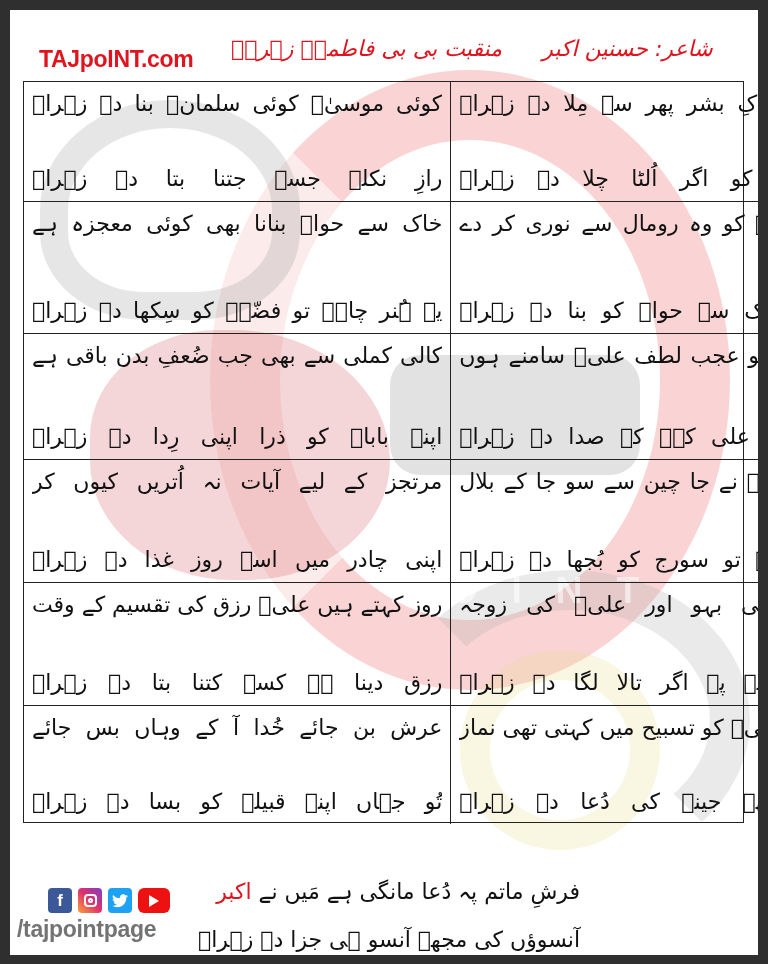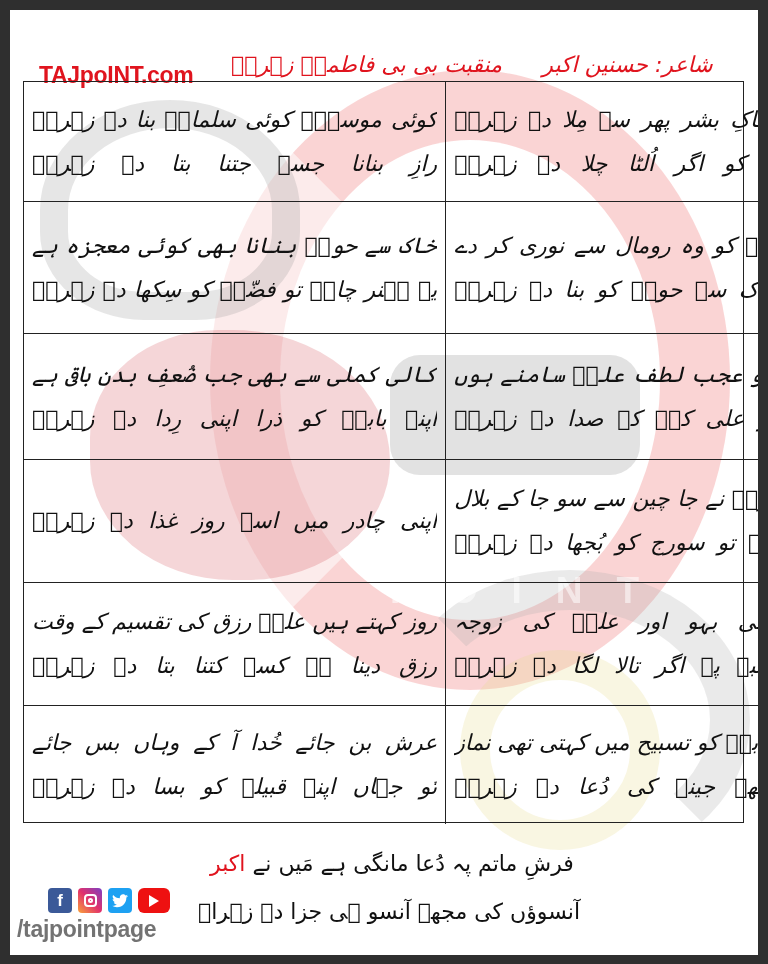--- a/index.html
+++ b/index.html
@@ -57,21 +57,21 @@
   }
   .wm-point {
     left: 380px; top: 560px; width: 340px;
     font-family: "Liberation Sans", sans-serif;
     font-size: 37px; letter-spacing: 34px; color: rgba(255,255,255,0.55);
     font-weight: bold;
   }
 
   
   .header {
-    position: absolute; left: 0; top: 16px; width: 648px; height: 70px;
+    position: absolute; left: 0; top: 0; width: 648px; height: 70px;
   }
   .site-brand {
     position: absolute; left: 29px; top: 36px;
     font-family: "Liberation Sans", sans-serif;
     font-weight: bold; font-size: 23px; color: #e0141e;
     letter-spacing: -0.3px;
   }
   .title-urdu {
     position: absolute; top: 26px; direction: rtl;
     font-family: "DejaVu Sans", sans-serif;
@@ -87,40 +87,39 @@
     width: 721px; height: 742px;
     border: 1.5px solid #222;
     box-sizing: border-box;
     display: grid;
     grid-template-columns: 1fr 1fr;
     grid-template-rows: 120px 132px 126px 123px 123px 118px;
   }
   .cell {
     border-bottom: 1.5px solid #222;
     box-sizing: border-box;
-    display: flex; flex-direction: column; justify-content: center;
+    display: flex; flex-direction: column; justify-content: space-between;
     padding: 0 8px;
     direction: rtl;
-    font-style: italic;
   }
   .cell.right-col { border-left: 1.5px solid #222; }
   .cell.last-row { border-bottom: none; }
   .verse-line {
     font-family: "DejaVu Sans", sans-serif;
     font-size: 22px; line-height: 44px;
     color: #111; text-align: justify;
     text-align-last: justify;
     white-space: nowrap;
     overflow: hidden;
   }
 
   
   .maqta {
-    position: absolute; left: 200px; width: 370px; top: 830px;
-    direction: rtl; text-align: left;
+    position: absolute; left: 200px; width: 370px; top: 858px;
+    direction: rtl; text-align: right;
   }
   .maqta-line {
     font-family: "DejaVu Sans", sans-serif;
     font-size: 22px; line-height: 48px; color: #111;
     white-space: nowrap;
   }
   .takhallus { color: #e0141e; }
 
   .social {
     position: absolute; left: 38px; top: 878px;
@@ -169,21 +168,21 @@
   <div class="header">
     <div class="site-brand">TAJpoINT.com</div>
     <div class="title-urdu title-manqabat">منقبت بی بی فاطمہؑ زہراؑ</div>
     <div class="title-urdu title-poet">شاعر: حسنین اکبر</div>
   </div>
 
   <div class="lyrics-table">
 
     <div class="cell">
       <div class="verse-line">کوئی موسیٰؑ کوئی سلمانؑ بنا دے زہراؑ</div>
-      <div class="verse-line">رازِ بنانا جسے جتنا بتا دے زہراؑ</div>
+      <div class="verse-line">رازِ نکلے جسے جتنا بتا دے زہراؑ</div>
     </div>
     <div class="cell right-col">
       <div class="verse-line">خاک میں خاکِ بشر پھر سے مِلا دے زہراؑ</div>
       <div class="verse-line">اپنی چکّی کو اگر اُلٹا چلا دے زہراؑ</div>
     </div>
 
     <div class="cell">
       <div class="verse-line">خاک سے حواؑ بنانا بھی کوئی معجزہ ہے</div>
       <div class="verse-line">یہ ہُنر چاہے تو فضّہؑ کو سِکھا دے زہراؑ</div>
     </div>
@@ -195,20 +194,21 @@
     <div class="cell">
       <div class="verse-line">کالی کملی سے بھی جب ضُعفِ بدن باقی ہے</div>
       <div class="verse-line">اپنے باباؐ کو ذرا اپنی رِدا دے زہراؑ</div>
     </div>
     <div class="cell right-col">
       <div class="verse-line">سَرِ محشر ہو عجب لطف علیؑ سامنے ہوں</div>
       <div class="verse-line">اور اللہ کو علی کہہ کے صدا دے زہراؑ</div>
     </div>
 
     <div class="cell">
+      <div class="verse-line">مرتجز کے لیے آیات نہ اُتریں کیوں کر</div>
       <div class="verse-line">اپنی چادر میں اسے روز غذا دے زہراؑ</div>
     </div>
     <div class="cell right-col">
       <div class="verse-line">کہہ دیا زہراؑ نے جا چین سے سو جا کے بلال</div>
       <div class="verse-line">اب اگر نکلے تو سورج کو بُجھا دے زہراؑ</div>
     </div>
 
     <div class="cell">
       <div class="verse-line">روز کہتے ہیں علیؑ رزق کی تقسیم کے وقت</div>
       <div class="verse-line">رزق دینا ہے کسے کتنا بتا دے زہراؑ</div>

